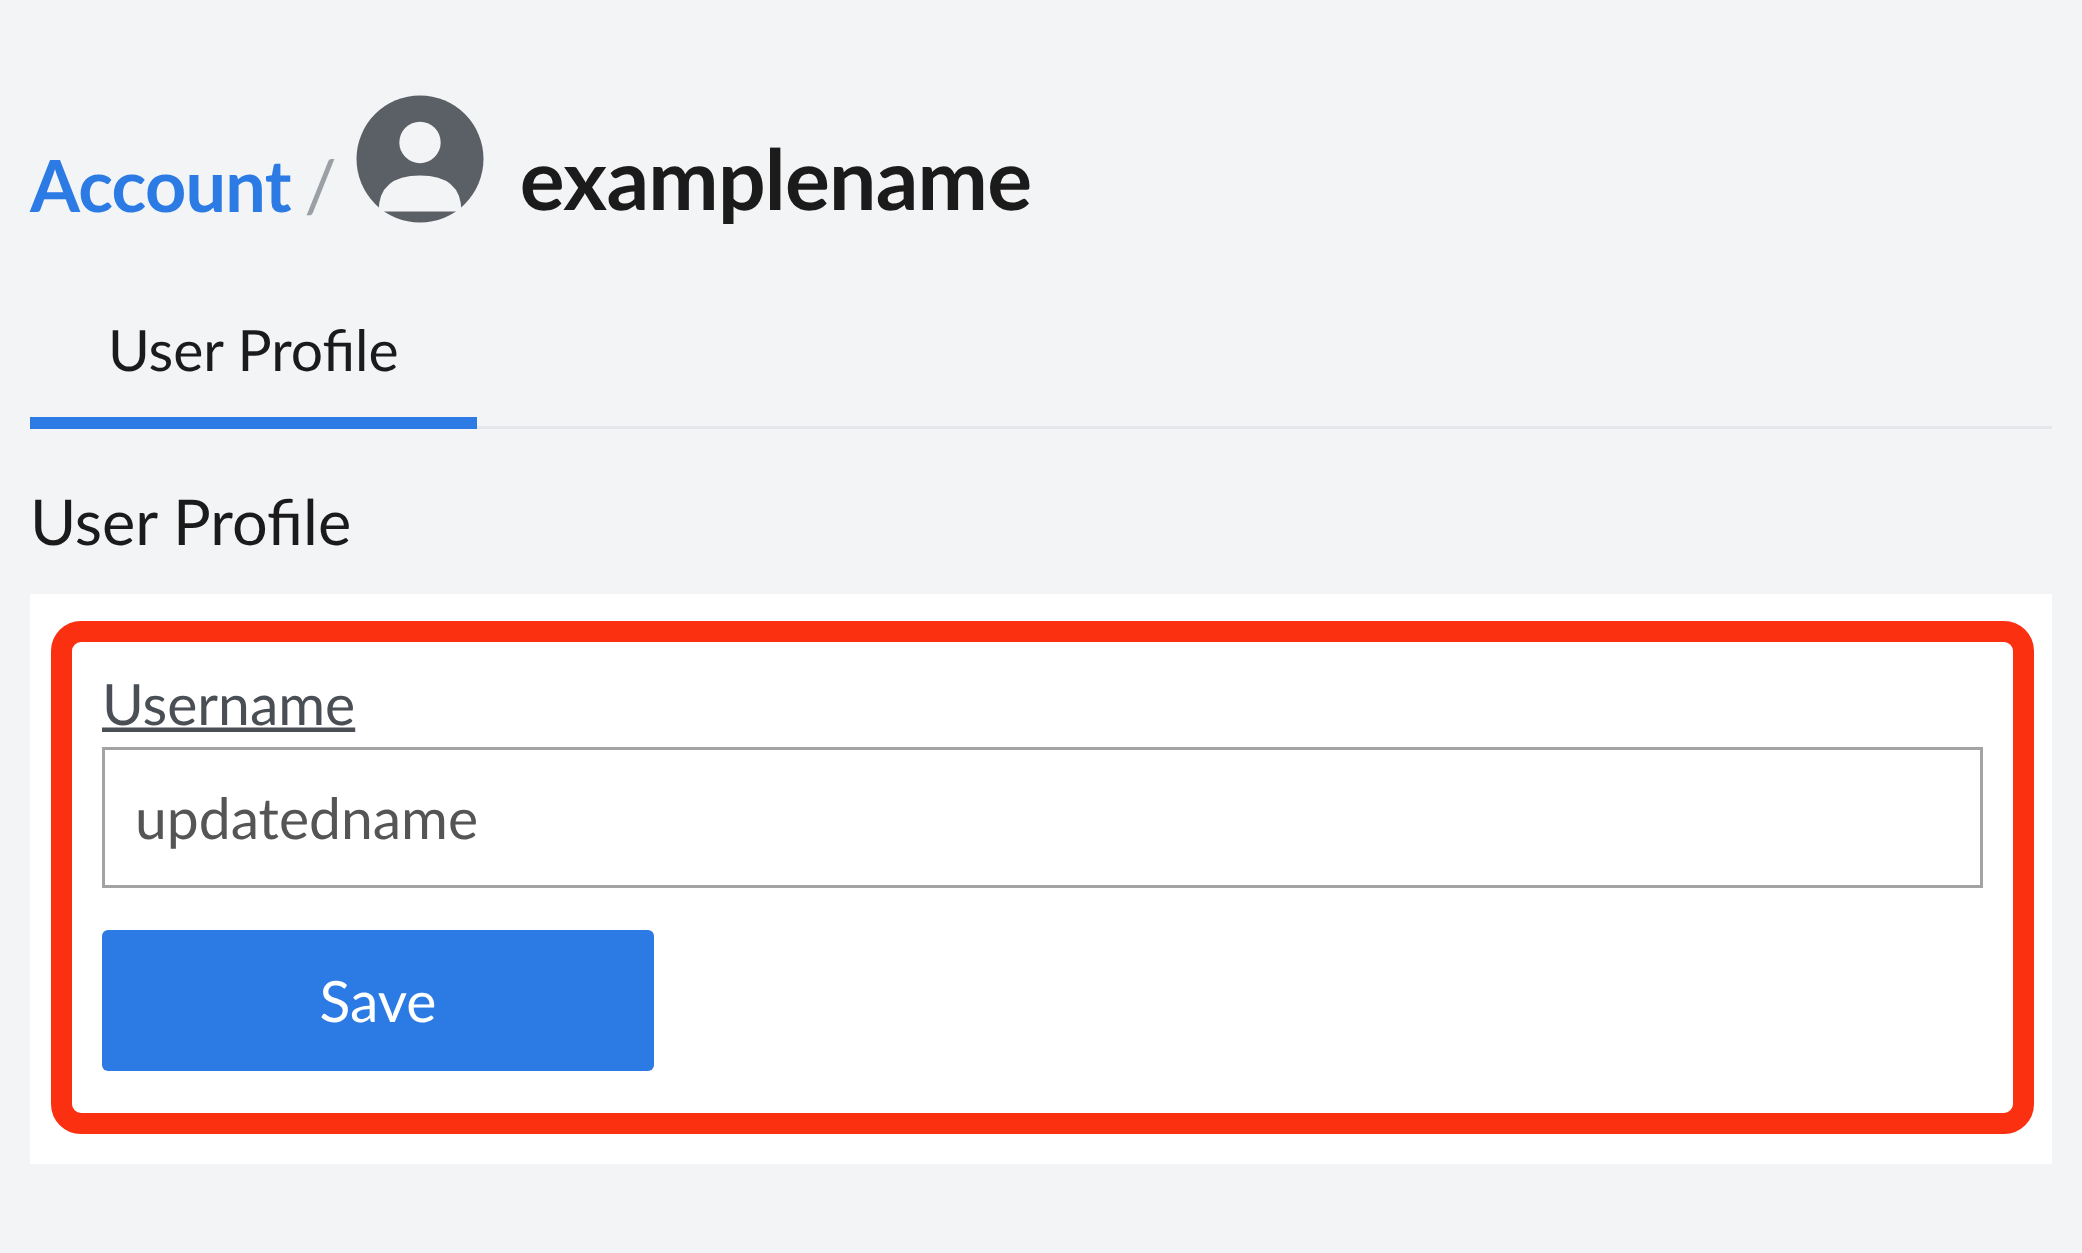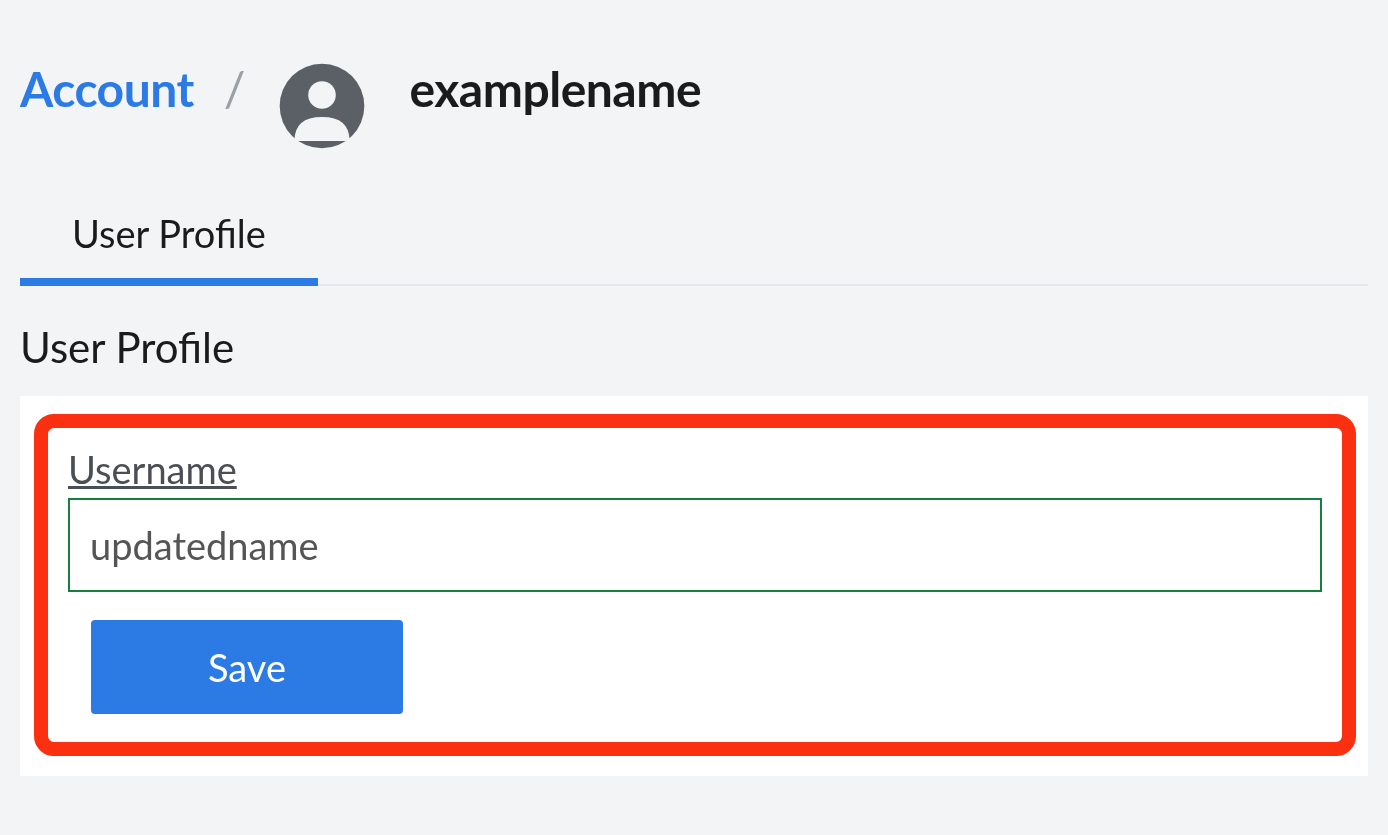--- a/index.html
+++ b/index.html
@@ -12,22 +12,22 @@
       background: #f2f4f6;
       width: 1388px;
       height: 835px;
       overflow: hidden;
     }
     .page {
       padding: 20px 20px 0 20px;
     }
     .breadcrumb {
       display: flex;
-      align-items: flex-start;
-      gap: 30px;
+      align-items: flex-end;
+      gap: 9px;
       padding-top: 40px;
       padding-bottom: 30px;
     }
     .breadcrumb-link {
       color: #2c7be5;
       font-size: 48px;
       font-weight: 700;
       text-decoration: none;
       letter-spacing: -0.5px;
     }
@@ -42,21 +42,21 @@
       display: flex;
       align-items: center;
       justify-content: center;
     }
     .avatar-icon svg {
       width: 92px;
       height: 92px;
     }
     .breadcrumb-current {
       color: #1b1b1b;
-      font-size: 48px;
+      font-size: 56px;
       font-weight: 700;
       margin-left: 12px;
       letter-spacing: -0.5px;
     }
     .tabs {
       display: flex;
       border-bottom: 2px solid #e5e7eb;
       margin-top: 10px;
     }
     .tab {
@@ -91,40 +91,39 @@
     }
     .field-label {
       color: #4a4f55;
       font-size: 38px;
       font-weight: 400;
       margin-bottom: 6px;
       text-decoration: underline;
     }
     .text-input {
       width: 100%;
-      border: 2px solid #15803d;
+      border: 2px solid #a3a3a3;
       font-size: 38px;
       padding: 22px 20px;
       color: #555;
       font-family: inherit;
       outline: none;
     }
     .save-button {
       margin-top: 28px;
       background: #2c7be5;
       color: #fff;
       border: none;
       font-size: 38px;
       font-weight: 400;
       padding: 24px 0;
-      width: 312px;
+      width: 368px;
       border-radius: 4px;
       cursor: pointer;
       font-family: inherit;
-      margin-left: 23px;
     }
   </style>
 </head>
 <body>
 
 <div class="page">
   <div class="breadcrumb">
     <a href="#" class="breadcrumb-link">Account</a>
     <span class="breadcrumb-sep">/</span>
     <span class="avatar-icon">

